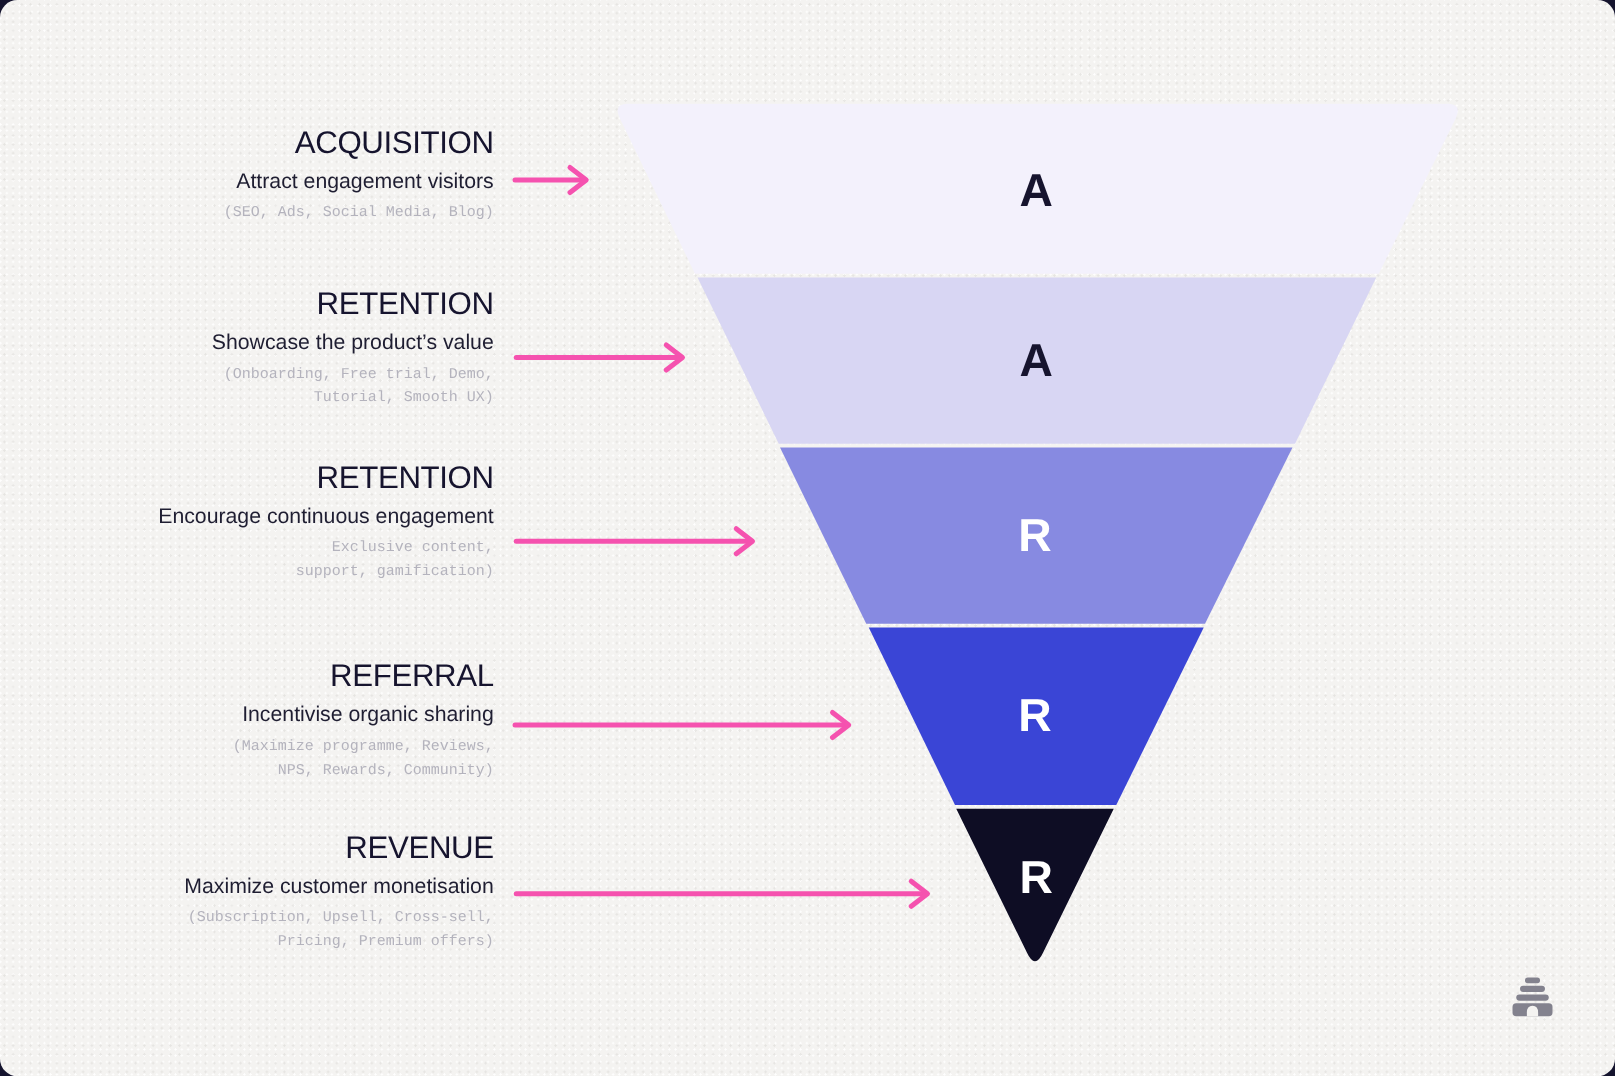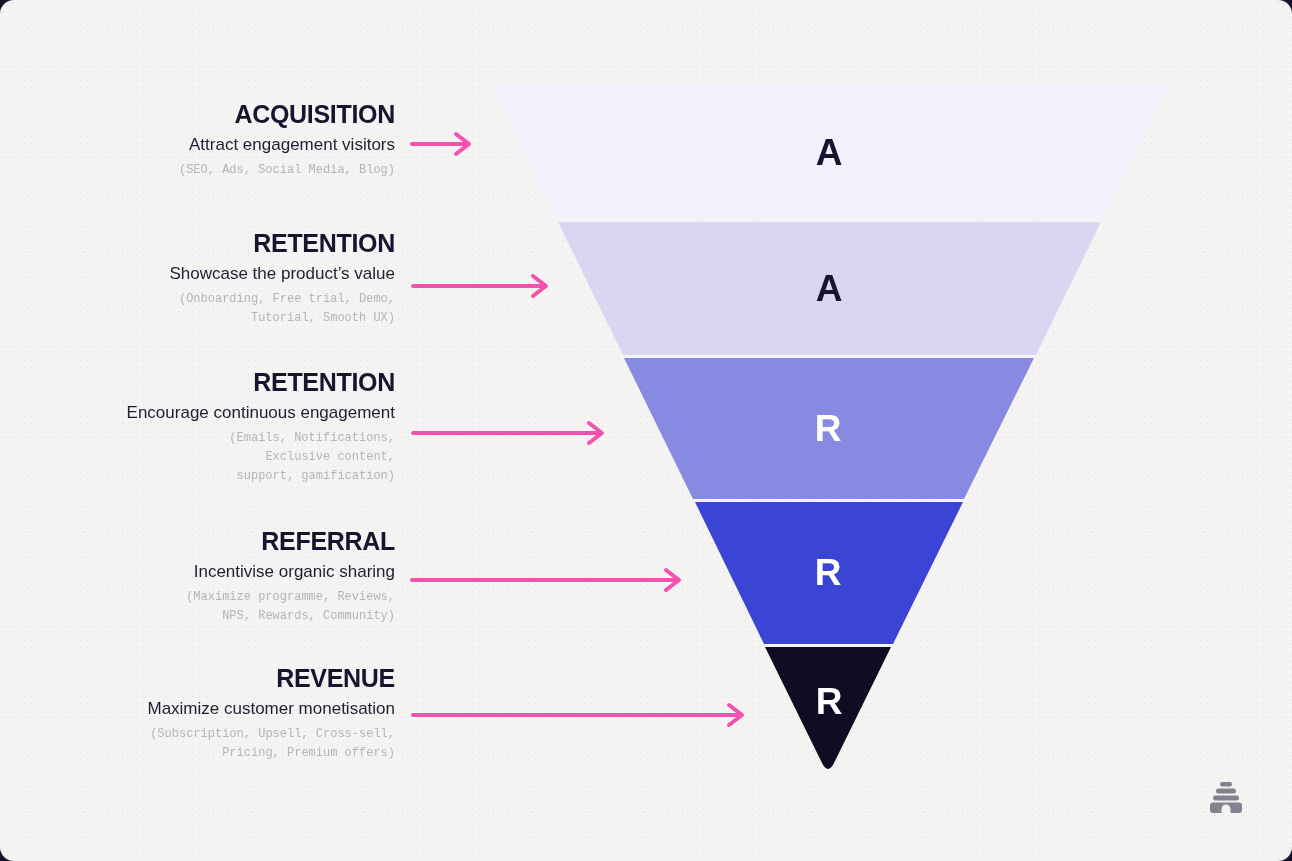--- a/index.html
+++ b/index.html
@@ -7,21 +7,21 @@
     position:relative;width:1292px;height:861px;overflow:hidden;
     border-radius:14px;
     background-color:#f4f3f1;
     background-image:
       radial-gradient(rgba(220,218,214,.55) .8px, transparent .9px),
       radial-gradient(rgba(255,255,255,.9) .8px, transparent .9px);
     background-size:7px 7px,5px 5px;
     background-position:0 0,3px 2px;
   }
   .stage-label{position:absolute;right:897px;text-align:right;white-space:nowrap;}
-  .stage-title{font-size:25px;line-height:27px;font-weight:700;letter-spacing:-.3px;color:#16142e;}
+  .stage-title{font-size:25px;line-height:27px;font-weight:400;letter-spacing:-.3px;color:#16142e;}
   .stage-desc{font-size:17px;line-height:20px;font-weight:400;color:#1f1e32;margin-top:7px;}
   .stage-tactics{font-size:12px;line-height:19px;color:#b4b3bd;margin-top:6px;font-family:Liberation Mono, monospace;}
   .stage-tactics div{line-height:19px;}
   svg text.funnel-letter{
     font-family:"Liberation Sans",sans-serif;font-weight:900;font-size:37px;
     text-anchor:middle;
   }
   .arrow-line{stroke-width:4;stroke-linecap:round;fill:none;}
   .arrow-head{stroke-width:4;stroke-linecap:round;stroke-linejoin:round;fill:none;}
 </style>
@@ -44,21 +44,20 @@
     <div class="stage-tactics">
       <div>(Onboarding, Free trial, Demo,</div>
       <div>Tutorial, Smooth UX)</div>
     </div>
   </div>
 
   <div class="stage-label" style="top:369px;">
     <div class="stage-title">RETENTION</div>
     <div class="stage-desc">Encourage continuous engagement</div>
     <div class="stage-tactics">
-      <div>(Emails, Notifications,</div>
       <div>Exclusive content,</div>
       <div>support, gamification)</div>
     </div>
   </div>
 
   <div class="stage-label" style="top:528px;">
     <div class="stage-title">REFERRAL</div>
     <div class="stage-desc">Incentivise organic sharing</div>
     <div class="stage-tactics">
       <div>(Maximize programme, Reviews,</div>

